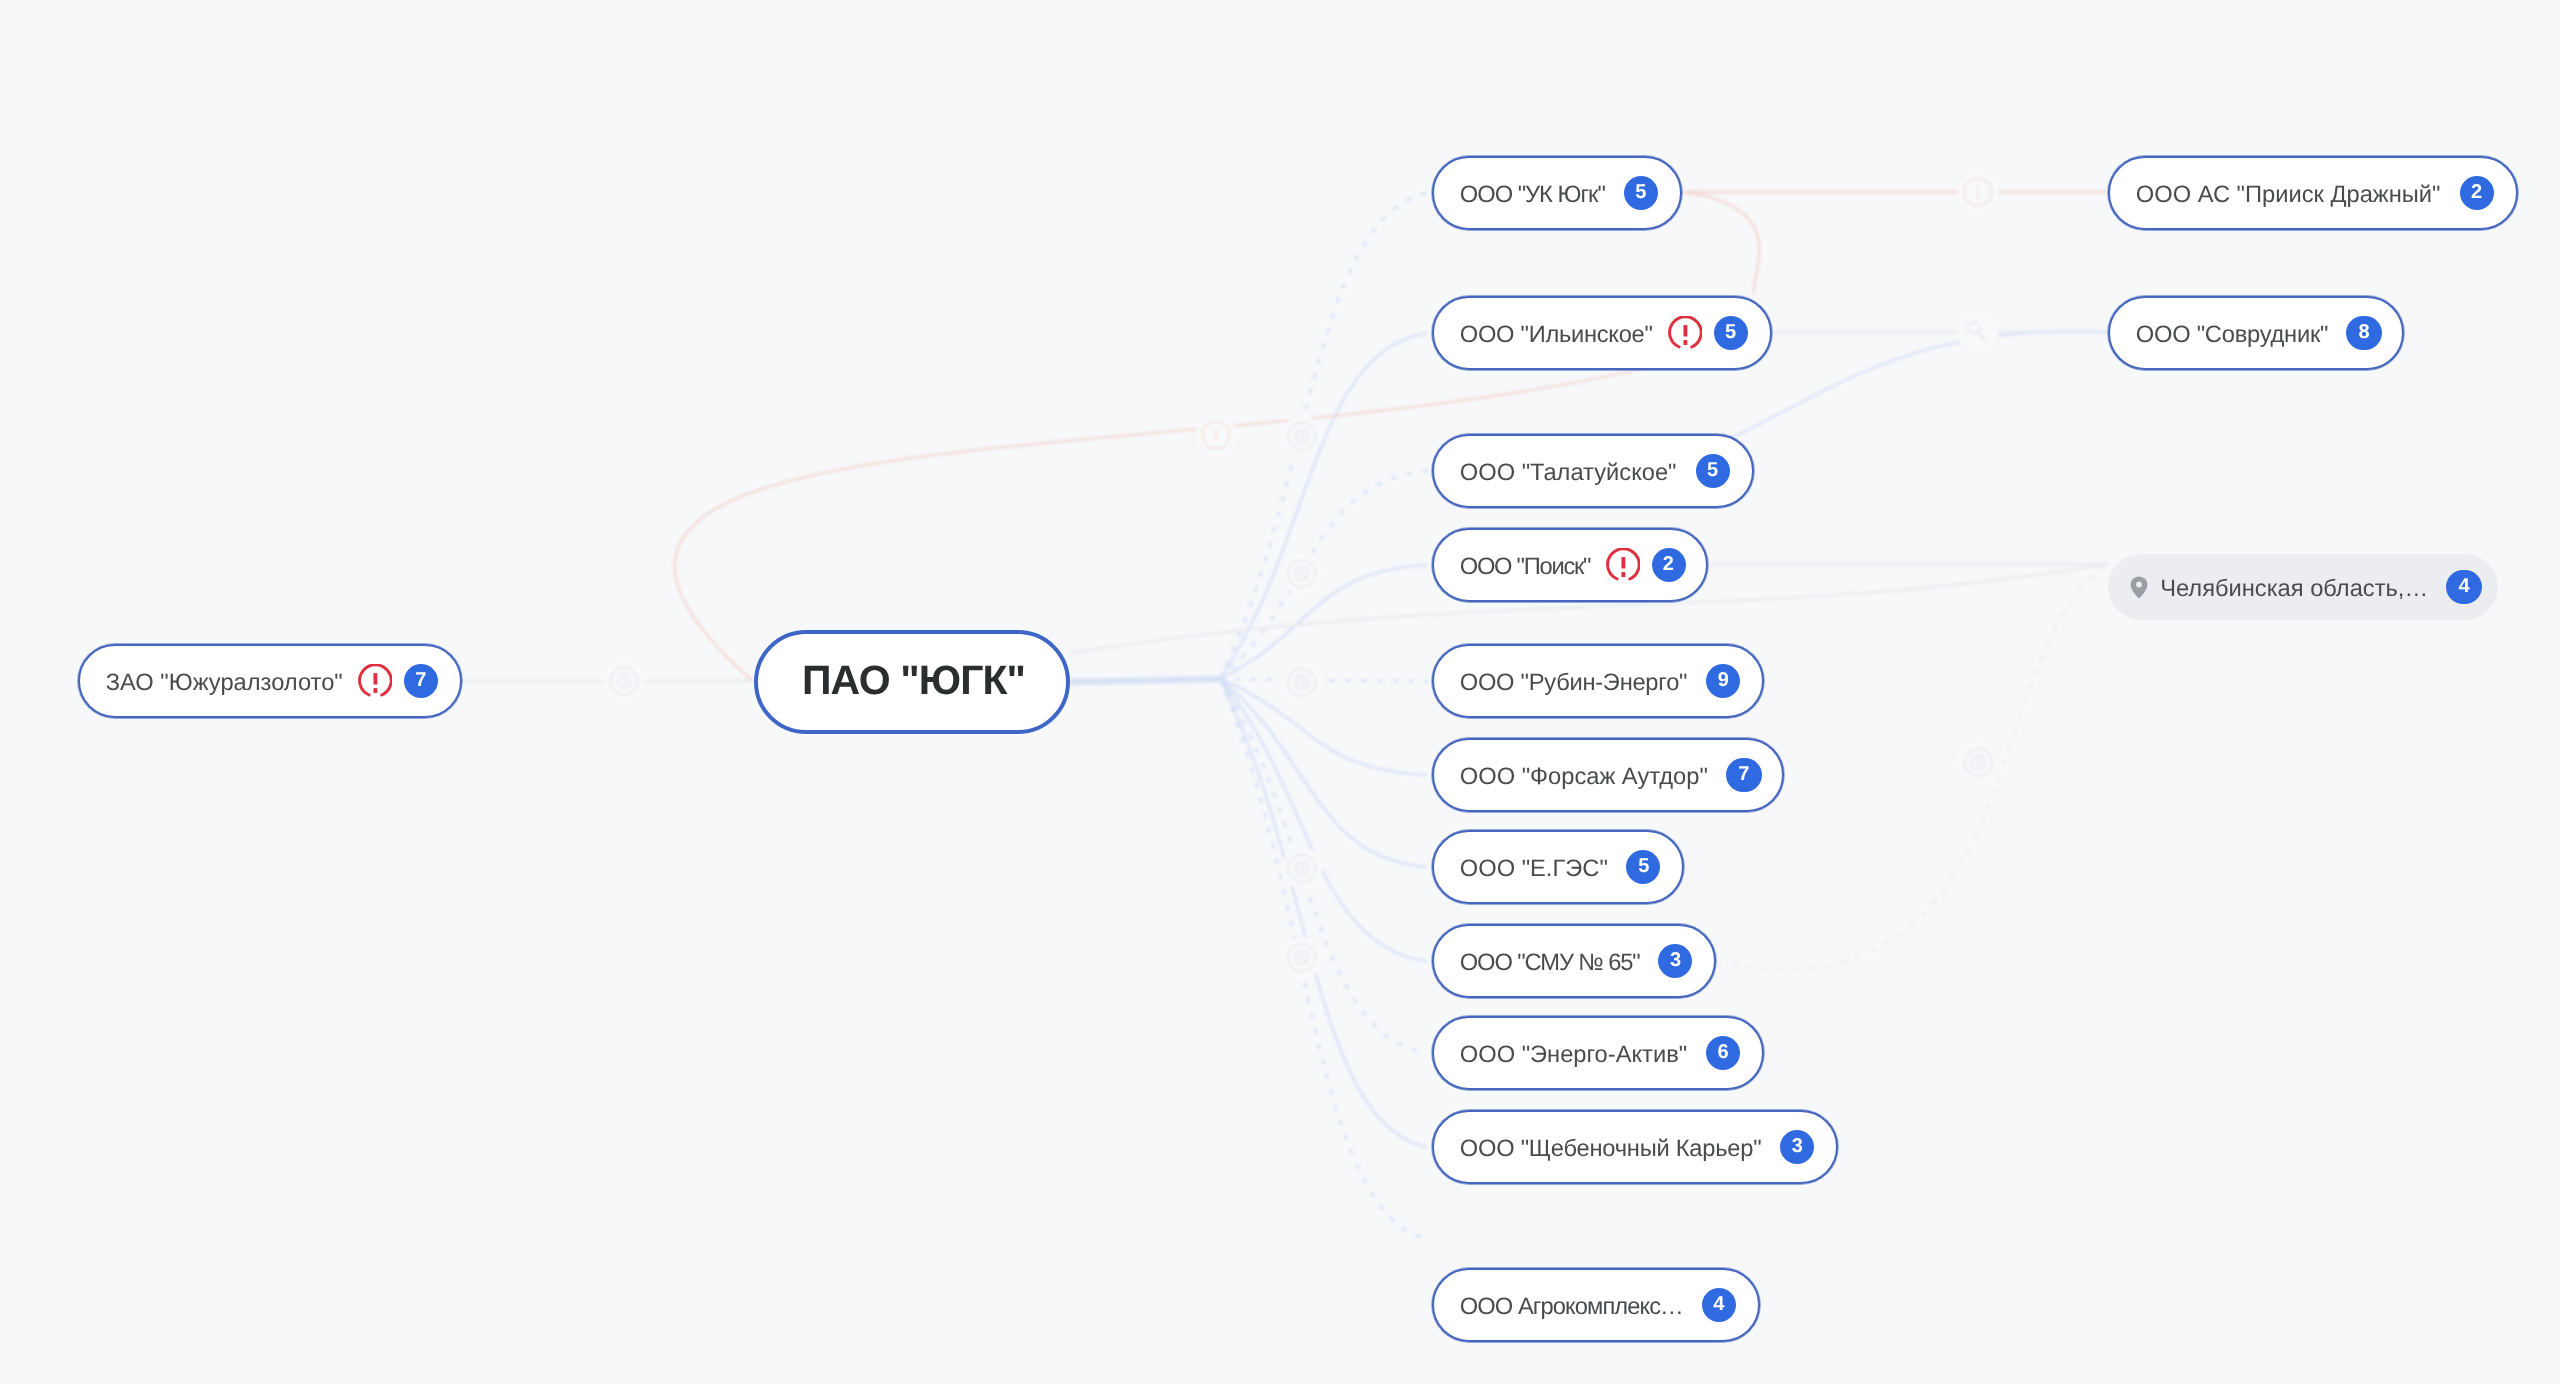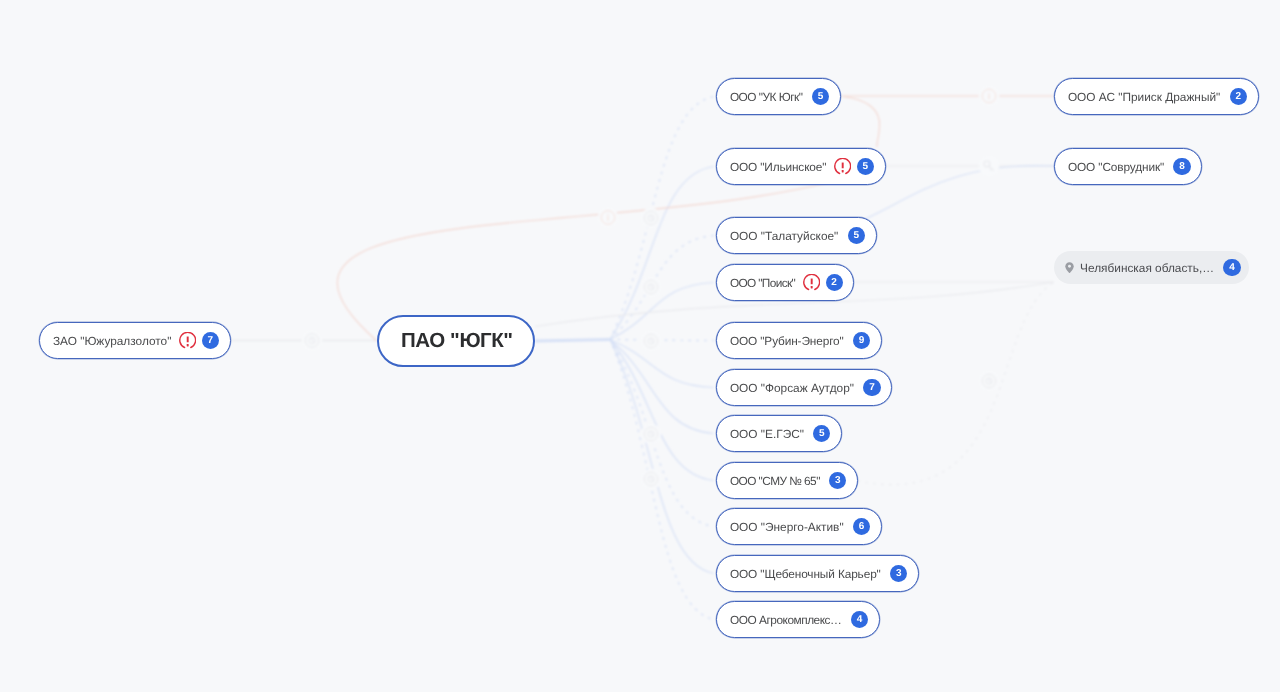--- a/index.html
+++ b/index.html
@@ -171,21 +171,21 @@
         <span class="badge">3</span>
       </div>
       <div class="node company" style="left: 716px; top: 508px;">
         <span class="lbl">ООО "Энерго-Актив"</span>
         <span class="badge">6</span>
       </div>
       <div class="node company" style="left: 716px; top: 555px;">
         <span class="lbl" style="letter-spacing:-0.12px">ООО "Щебеночный Карьер"</span>
         <span class="badge">3</span>
       </div>
-      <div class="node company" style="left: 716px; top: 601px;">
+      <div class="node company" style="left: 716px; top: 634px;">
         <span class="lbl" style="letter-spacing:-0.46px">ООО Агрокомплекс…</span>
         <span class="badge">4</span>
       </div>
       <div class="node company" style="left: 39px; top: 322px;">
         <span class="lbl">ЗАО "Южуралзолото"</span>
         <span class="warn">
           <svg width="17.4" height="17.4" viewBox="0 0 17.4 17.4" fill="none">
             <path d="M5.58 15.52 A7.9 7.9 0 1 1 11.82 15.52" stroke="#e0303f" stroke-width="1.45" fill="none" stroke-linecap="round"></path>
             <path d="M8.7 4.55 L8.7 10.25" stroke="#e0303f" stroke-width="1.95" stroke-linecap="butt"></path>
             <rect x="7.73" y="12.05" width="1.95" height="2.5" rx="0.45" fill="#e0303f"></rect>
@@ -194,21 +194,21 @@
         <span class="badge">7</span>
       </div>
       <div class="node company" style="left: 1054px; top: 78px;">
         <span class="lbl">ООО АС "Прииск Дражный"</span>
         <span class="badge">2</span>
       </div>
       <div class="node company" style="left: 1054px; top: 148px;">
         <span class="lbl" style="letter-spacing:-0.12px">ООО "Соврудник"</span>
         <span class="badge">8</span>
       </div>
-      <div class="node place" style="left: 1054px; top: 251px; align-items: center;">
+      <div class="node place" style="left: 1054px; top: 277px; align-items: center;">
         <span class="pin">
           <svg width="9" height="11.2" viewBox="0 0 9 11.2" fill="none">
             <path d="M4.5 0.25C2.1 0.25 0.3 2.05 0.3 4.3c0 2.95 3.35 6.2 4.2 6.95 0.85-0.75 4.2-4.0 4.2-6.95 0-2.25-1.8-4.05-4.2-4.05z" fill="#9a9da3"></path>
             <circle cx="4.5" cy="4.25" r="1.45" fill="#ebedf0"></circle>
           </svg>
         </span>
         <span class="lbl">Челябинская область,…</span>
         <span class="badge">4</span>
       </div>
     </div>

